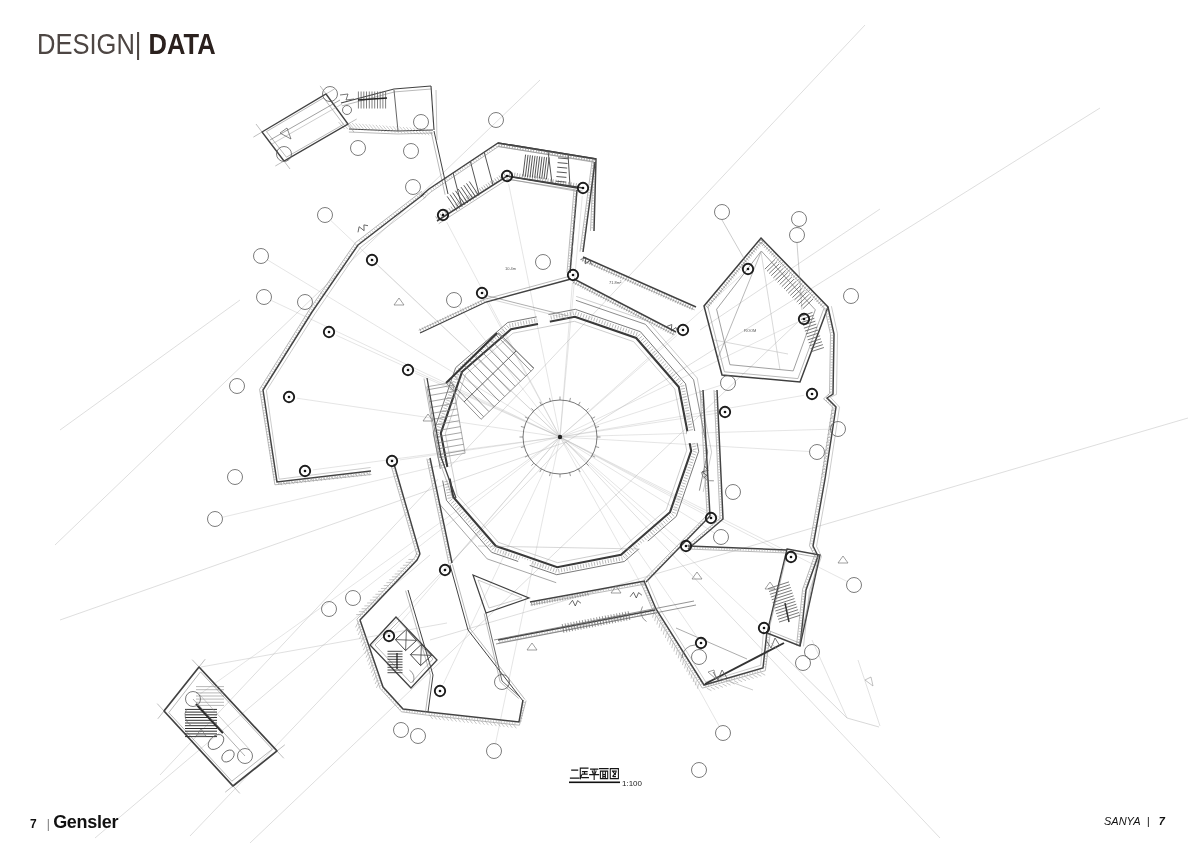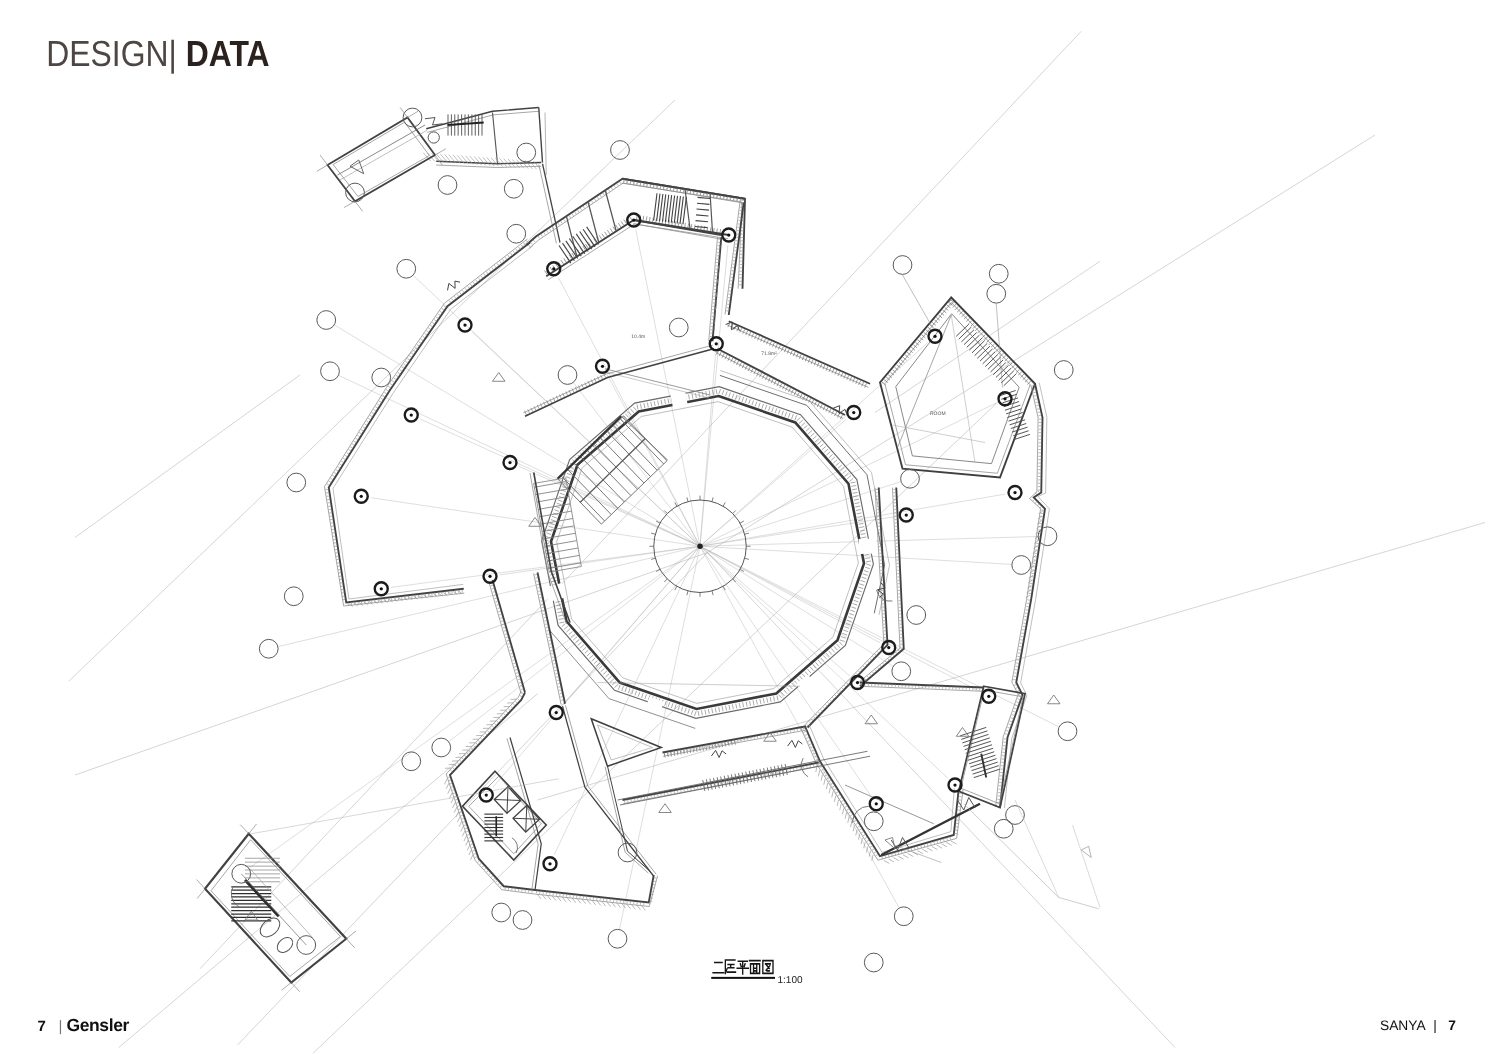--- a/index.html
+++ b/index.html
@@ -1,21 +1,21 @@
 <!DOCTYPE html>
 <html><head>
 <meta charset="utf-8">
 <style>
 html,body{margin:0;padding:0;background:#fff;width:1191px;height:843px;overflow:hidden;}
 body{font-family:"Liberation Sans", sans-serif;position:relative;}
 .hdr{position:absolute;left:37px;top:28px;font-size:29px;letter-spacing:0px;transform:scaleX(0.88);transform-origin:0 0;white-space:nowrap;}
 .hdr .l{color:#4d4643;font-weight:400;}
 .hdr .b{color:#2b211e;font-weight:700;}
 .ftl{position:absolute;left:30px;top:812px;font-size:12px;color:#111;transform:translateZ(0);}
-.ftr{position:absolute;left:1104px;top:815px;font-size:11px;color:#111;letter-spacing:0px;transform:translateZ(0);}
+.ftr{position:absolute;left:1104px;top:815px;font-size:11px;color:#111;letter-spacing:0px;transform:translateZ(0);font-style:italic;}
 .pscale{position:absolute;left:622px;top:779px;font-size:8px;color:#222;transform:translateZ(0);}
 </style>
 </head>
 <body>
 
 <div class="hdr"><span class="l">DESIGN|</span> <span class="b">DATA</span></div>
 
 <div style="position:absolute;left:0;top:0;">
 <svg width="1191" height="843" viewBox="0 0 1191 843">
 
@@ -2406,15 +2406,15 @@
         </g>
         <g transform="translate(46.5,0)">
           <path d="M0.5 1.5 H10 M0.5 1.5 V11.5 M10 1.5 V11.5 M0.5 11.5 H10 M3 4 L7.5 4 M3 4 L6.5 7.5 M7 5.5 L3.5 9 M4.5 9.5 L6.5 9.5" stroke="#151515" stroke-width="1.25" stroke-linecap="square"></path>
         </g>
       </g>
       <rect x="1" y="16.5" width="51" height="1.6" fill="#111"></rect>
     </svg></div>
 
 <div class="pscale">1:100</div>
 
-<div class="ftl"><b>7</b>&nbsp;&nbsp; <span style="color:#777">|</span> <b style="font-size:14px;letter-spacing:-0.3px">Gensler</b></div>
+<div class="ftl"><b>7</b>&nbsp;&nbsp; <span style="color:#777">|</span> <b style="font-size:18px;letter-spacing:-0.3px">Gensler</b></div>
 
 <div class="ftr">SANYA&nbsp; |&nbsp;&nbsp; <b>7</b></div>
 
 </body></html>

